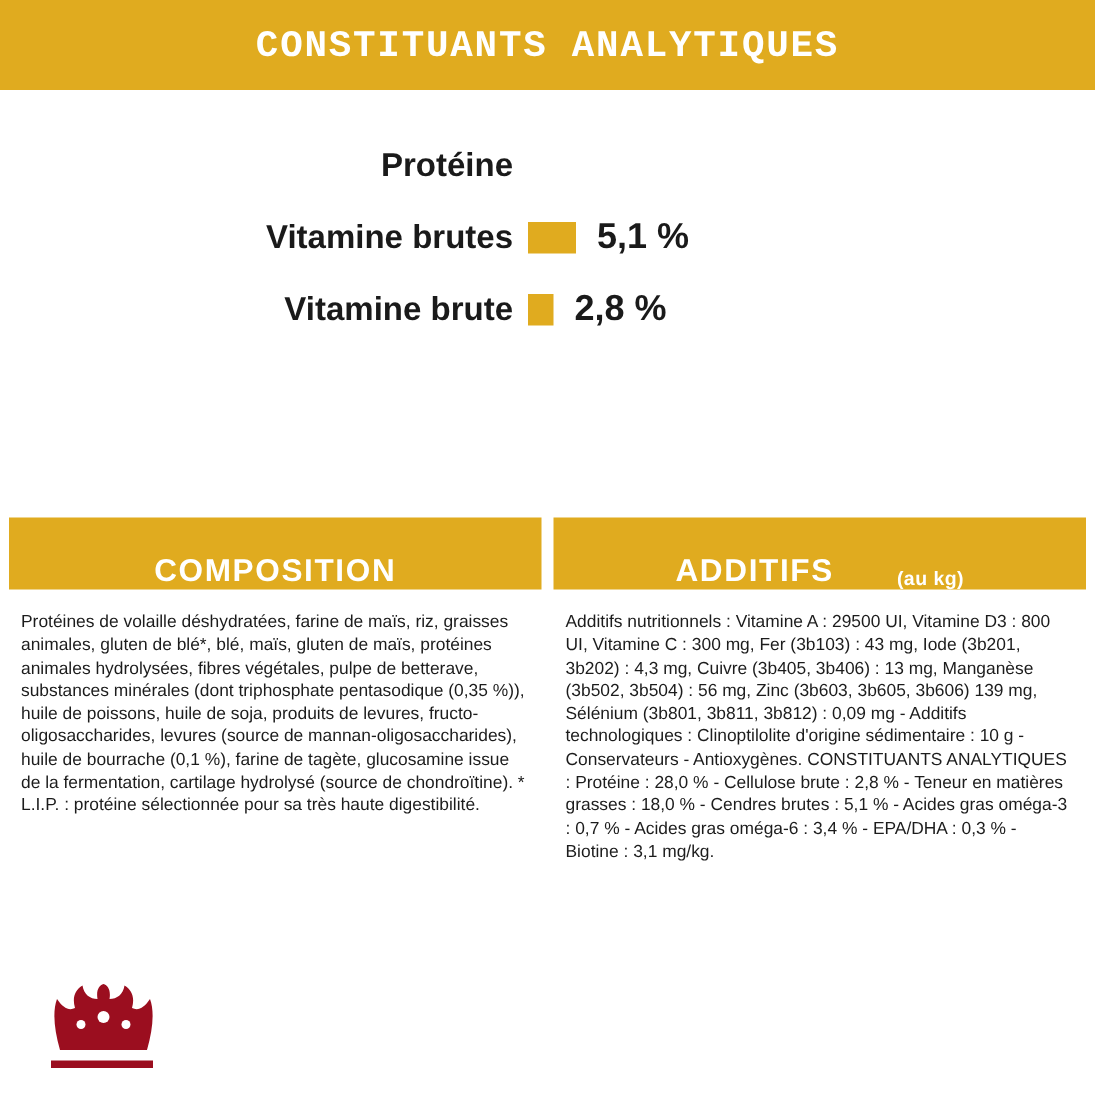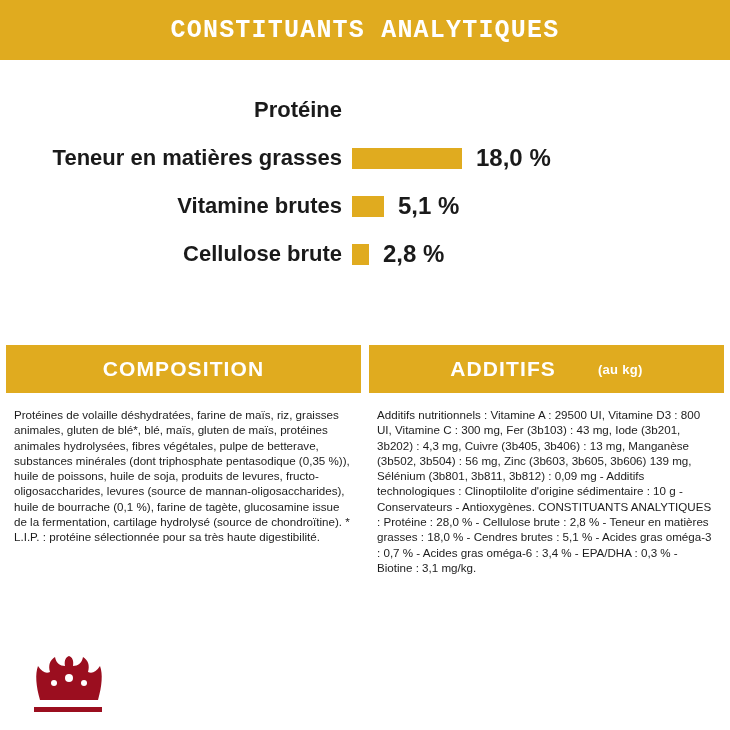--- a/index.html
+++ b/index.html
@@ -82,21 +82,21 @@
     gap: 8px;
     padding: 0 6px;
   }
   .panel {
     width: 357px;
   }
   .panel-head {
     height: 48px;
     background: #e0ab1f;
     display: flex;
-    align-items: center;
+    align-items: flex-end;
     justify-content: center;
     gap: 6px;
   }
   .panel-head-title {
     color: #ffffff;
     font-size: 21px;
     font-weight: bold;
     letter-spacing: 1.1px;
     text-transform: uppercase;
   }
@@ -138,39 +138,32 @@
   <div class="banner">
     <div class="banner-title">CONSTITUANTS ANALYTIQUES</div>
   </div>
 
   <div class="chart">
 
     <div class="chart-row">
       <div class="chart-label">Protéine</div>
     </div>
 
-    <div class="chart-row">
-      <div class="chart-label">Teneur en matières grasses</div>
-      <div class="bar-wrap">
-        <div class="bar" style="width:110px"></div>
-        <div class="chart-value">18,0 %</div>
-      </div>
-    </div>
 
     <div class="chart-row">
       <div class="chart-label">Vitamine brutes</div>
       <div class="bar-wrap">
         <div class="bar" style="width:32px"></div>
         <div class="chart-value">5,1 %</div>
       </div>
     </div>
 
 
     <div class="chart-row">
-      <div class="chart-label">Cellulose brute</div>
+      <div class="chart-label">Vitamine brute</div>
       <div class="bar-wrap">
         <div class="bar" style="width:17px"></div>
         <div class="chart-value">2,8 %</div>
       </div>
     </div>
 
   </div>
 
   <div class="panels">
 

